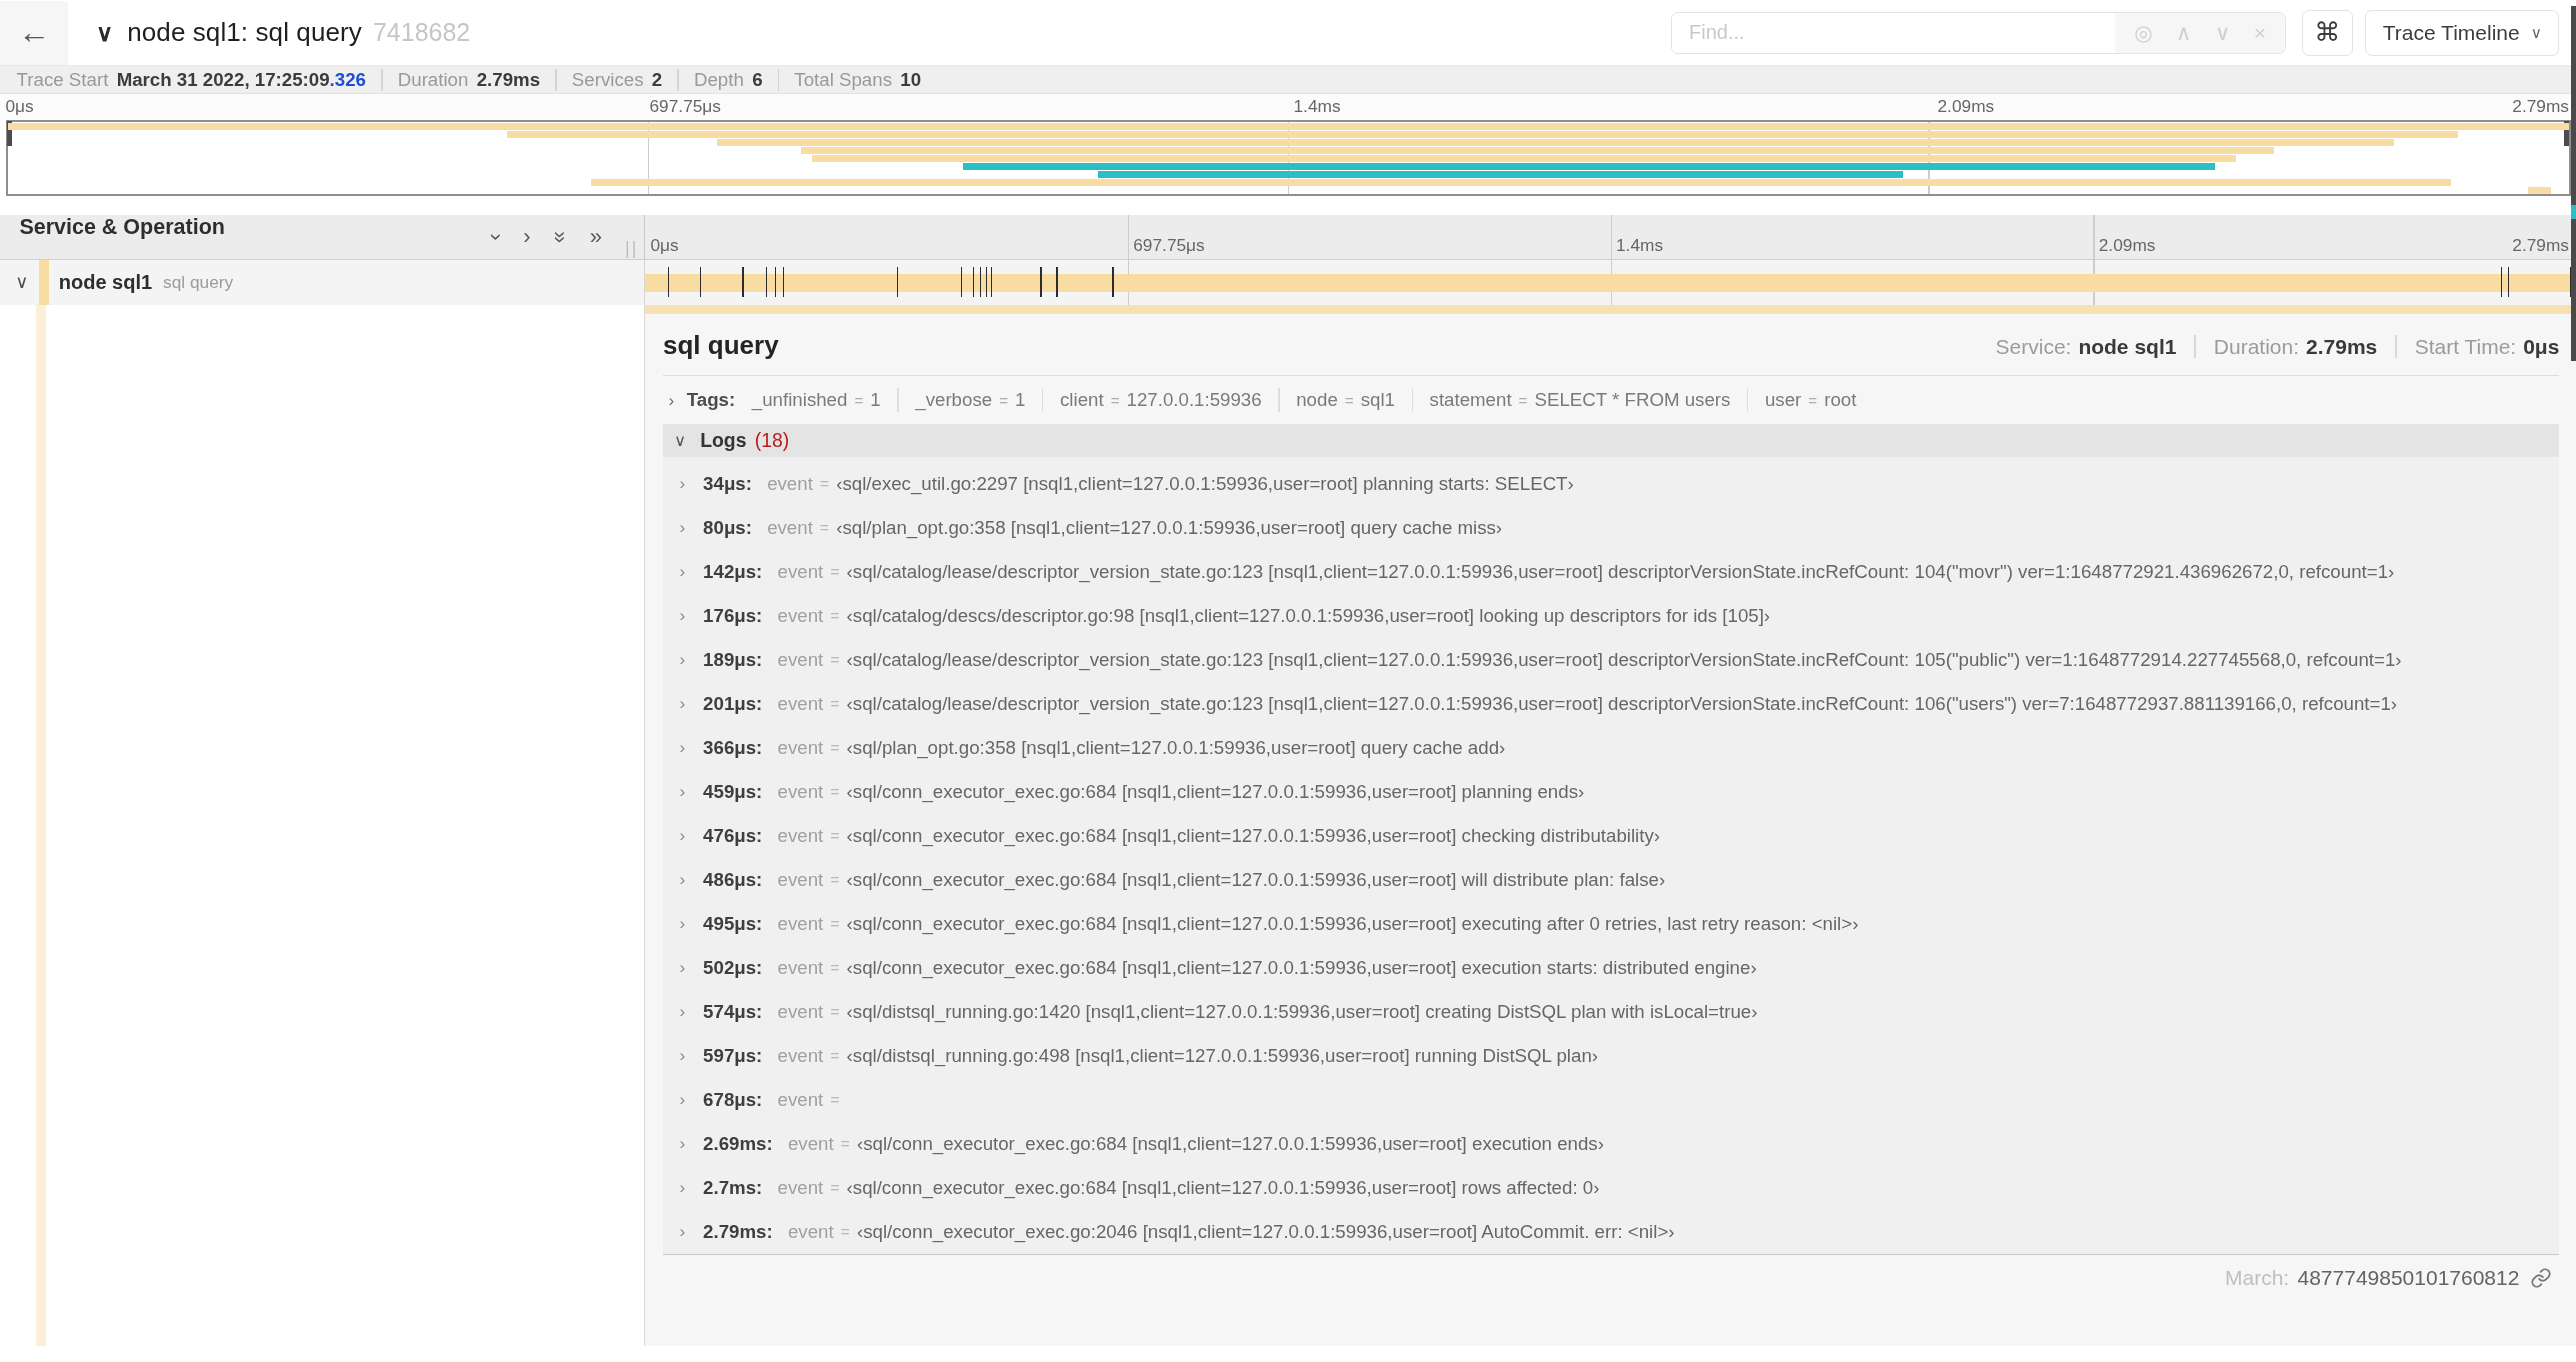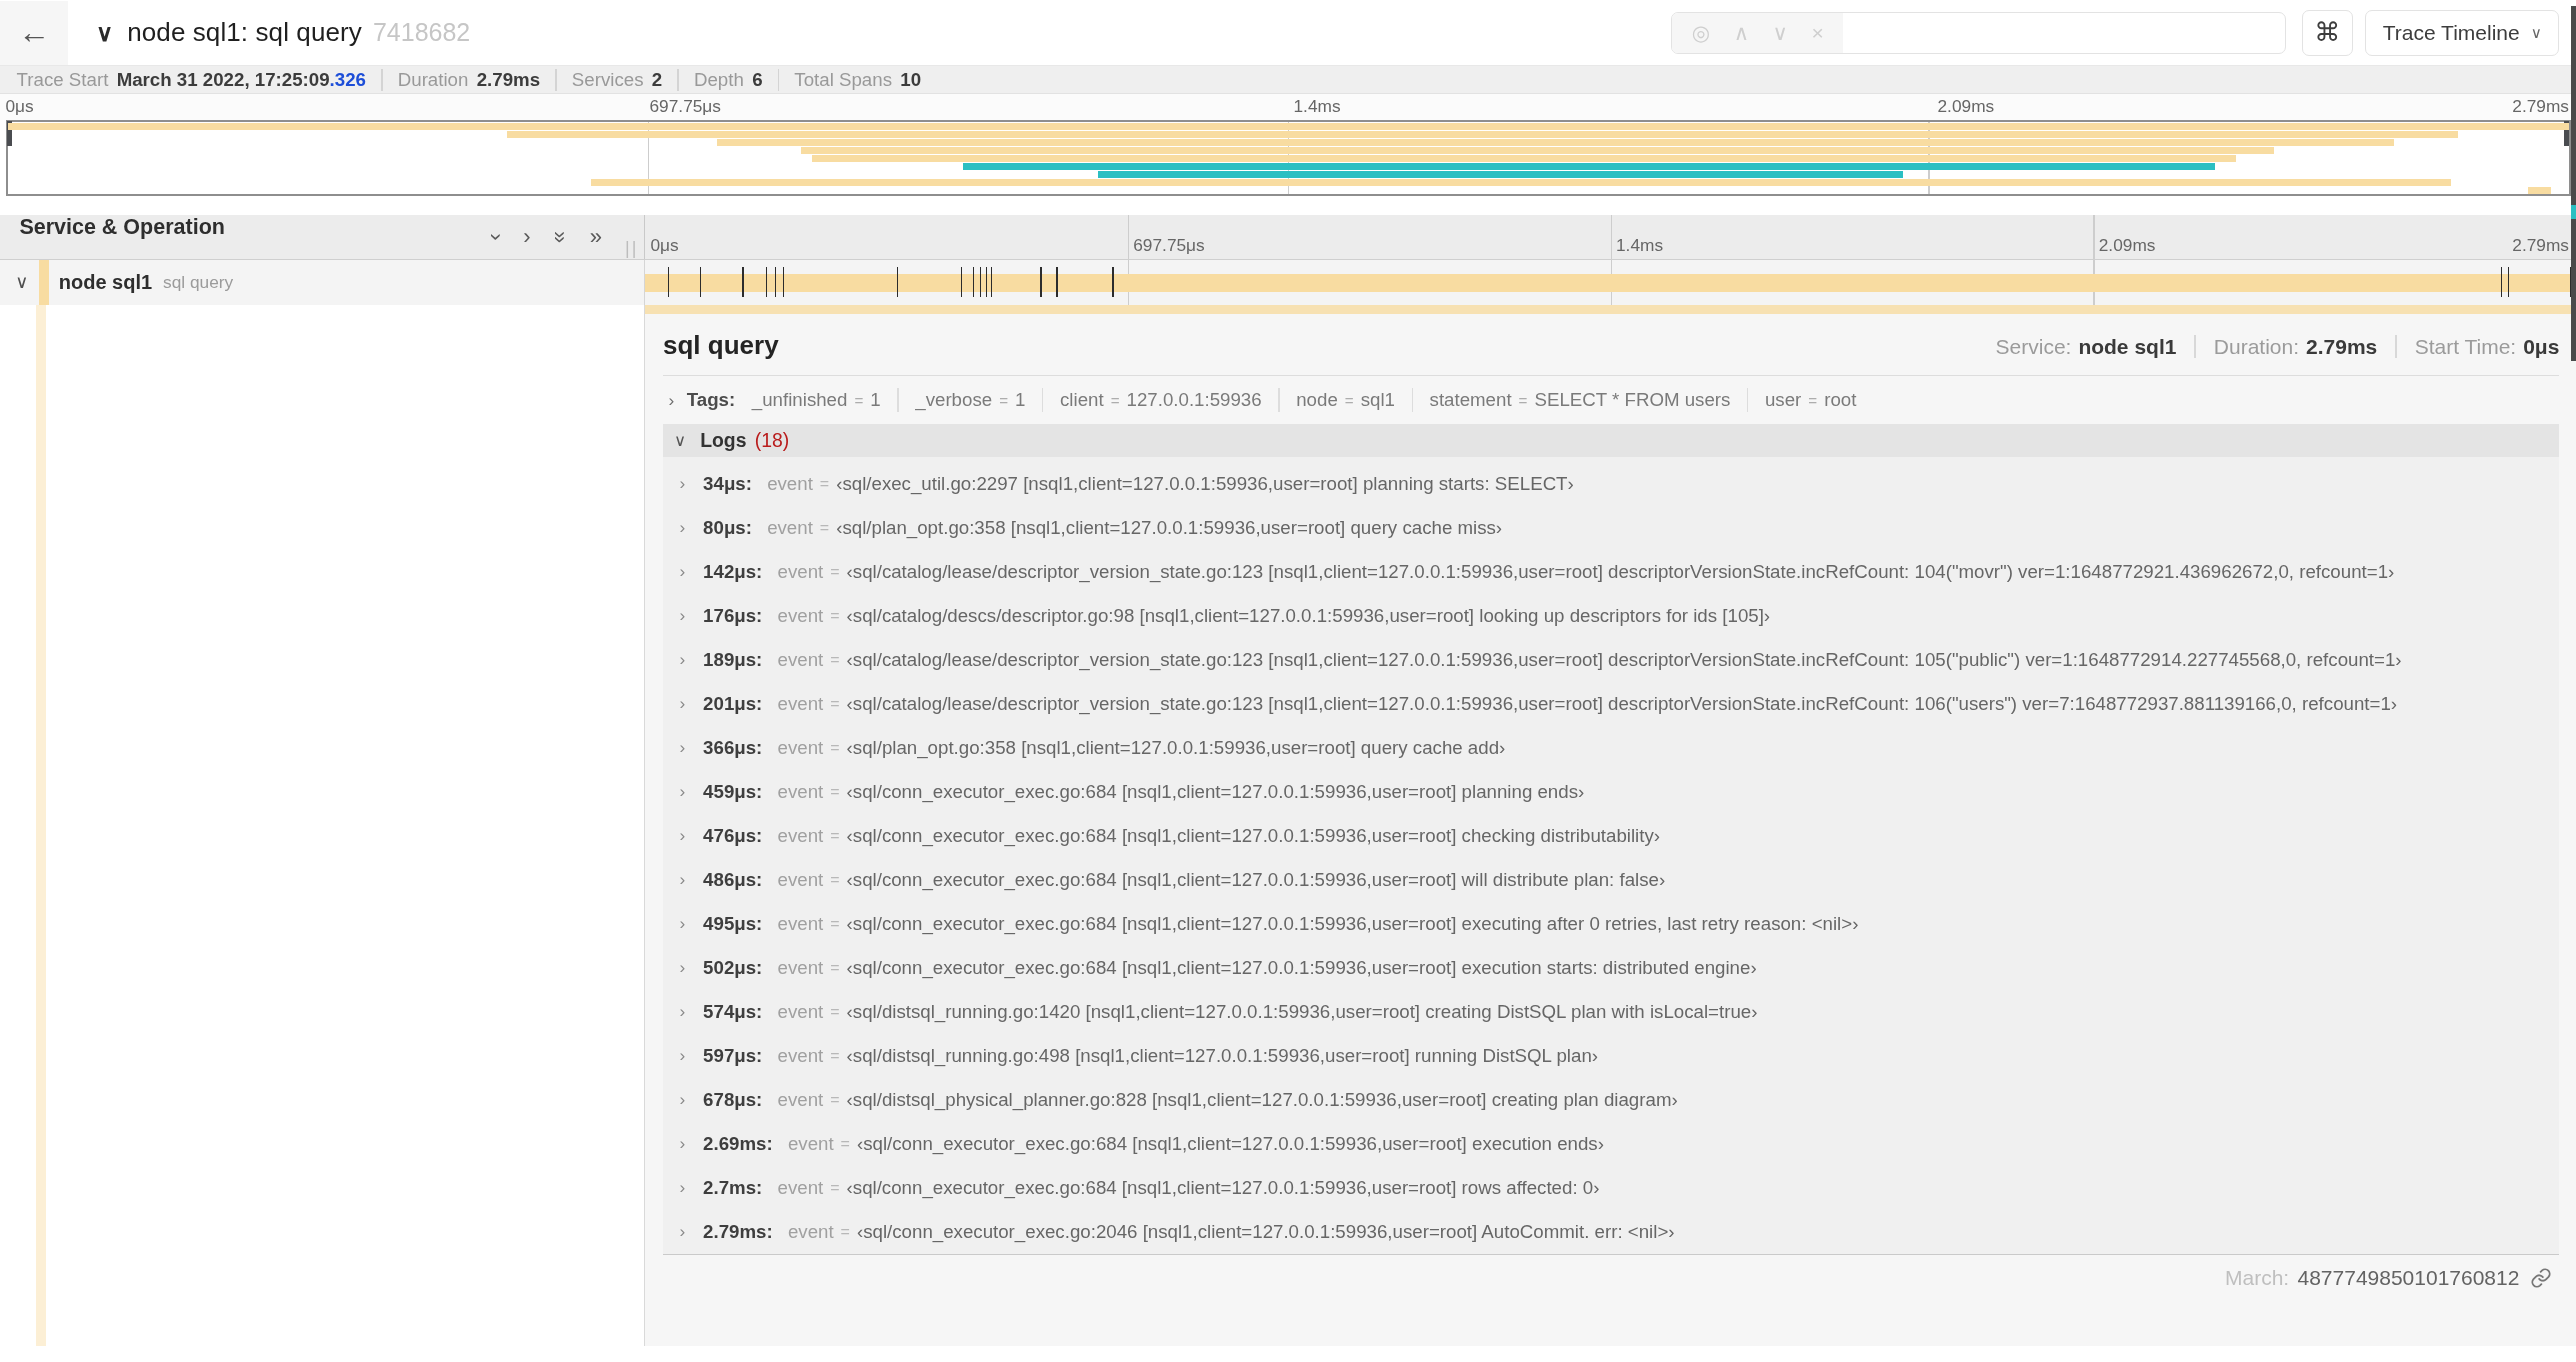--- a/index.html
+++ b/index.html
@@ -122,20 +122,21 @@
 
 <div class="topbar">
   <div class="back-btn">
     <span>←</span>
   </div>
   <span class="title-chev">∨</span>
   <span class="trace-title">node sql1: sql query</span>
   <span class="trace-id">7418682</span>
 
   <div class="find-wrap">
+    <input class="find-input" placeholder="Find..." style="">
     <div class="find-btns">
       <span class="fbtn">◎</span>
       <span class="fbtn">∧</span>
       <span class="fbtn">∨</span>
       <span class="fbtn">×</span>
     </div>
   </div>
   <div class="cmd-btn">
     <span>⌘</span>
   </div>
@@ -412,21 +413,20 @@
             <span class="l-time">597μs:</span>
             <span class="l-field">event</span>
             <span class="l-eq">=</span>
             <span class="l-val">‹sql/distsql_running.go:498 [nsql1,client=127.0.0.1:59936,user=root] running DistSQL plan›</span>
           </div>
           <div class="log-row">
             <span class="l-chev">›</span>
             <span class="l-time">678μs:</span>
             <span class="l-field">event</span>
             <span class="l-eq">=</span>
-            <span class="l-val">‹sql/distsql_physical_planner.go:828 [nsql1,client=127.0.0.1:59936,user=root] creating plan diagram›</span>
           </div>
           <div class="log-row">
             <span class="l-chev">›</span>
             <span class="l-time">2.69ms:</span>
             <span class="l-field">event</span>
             <span class="l-eq">=</span>
             <span class="l-val">‹sql/conn_executor_exec.go:684 [nsql1,client=127.0.0.1:59936,user=root] execution ends›</span>
           </div>
           <div class="log-row">
             <span class="l-chev">›</span>

